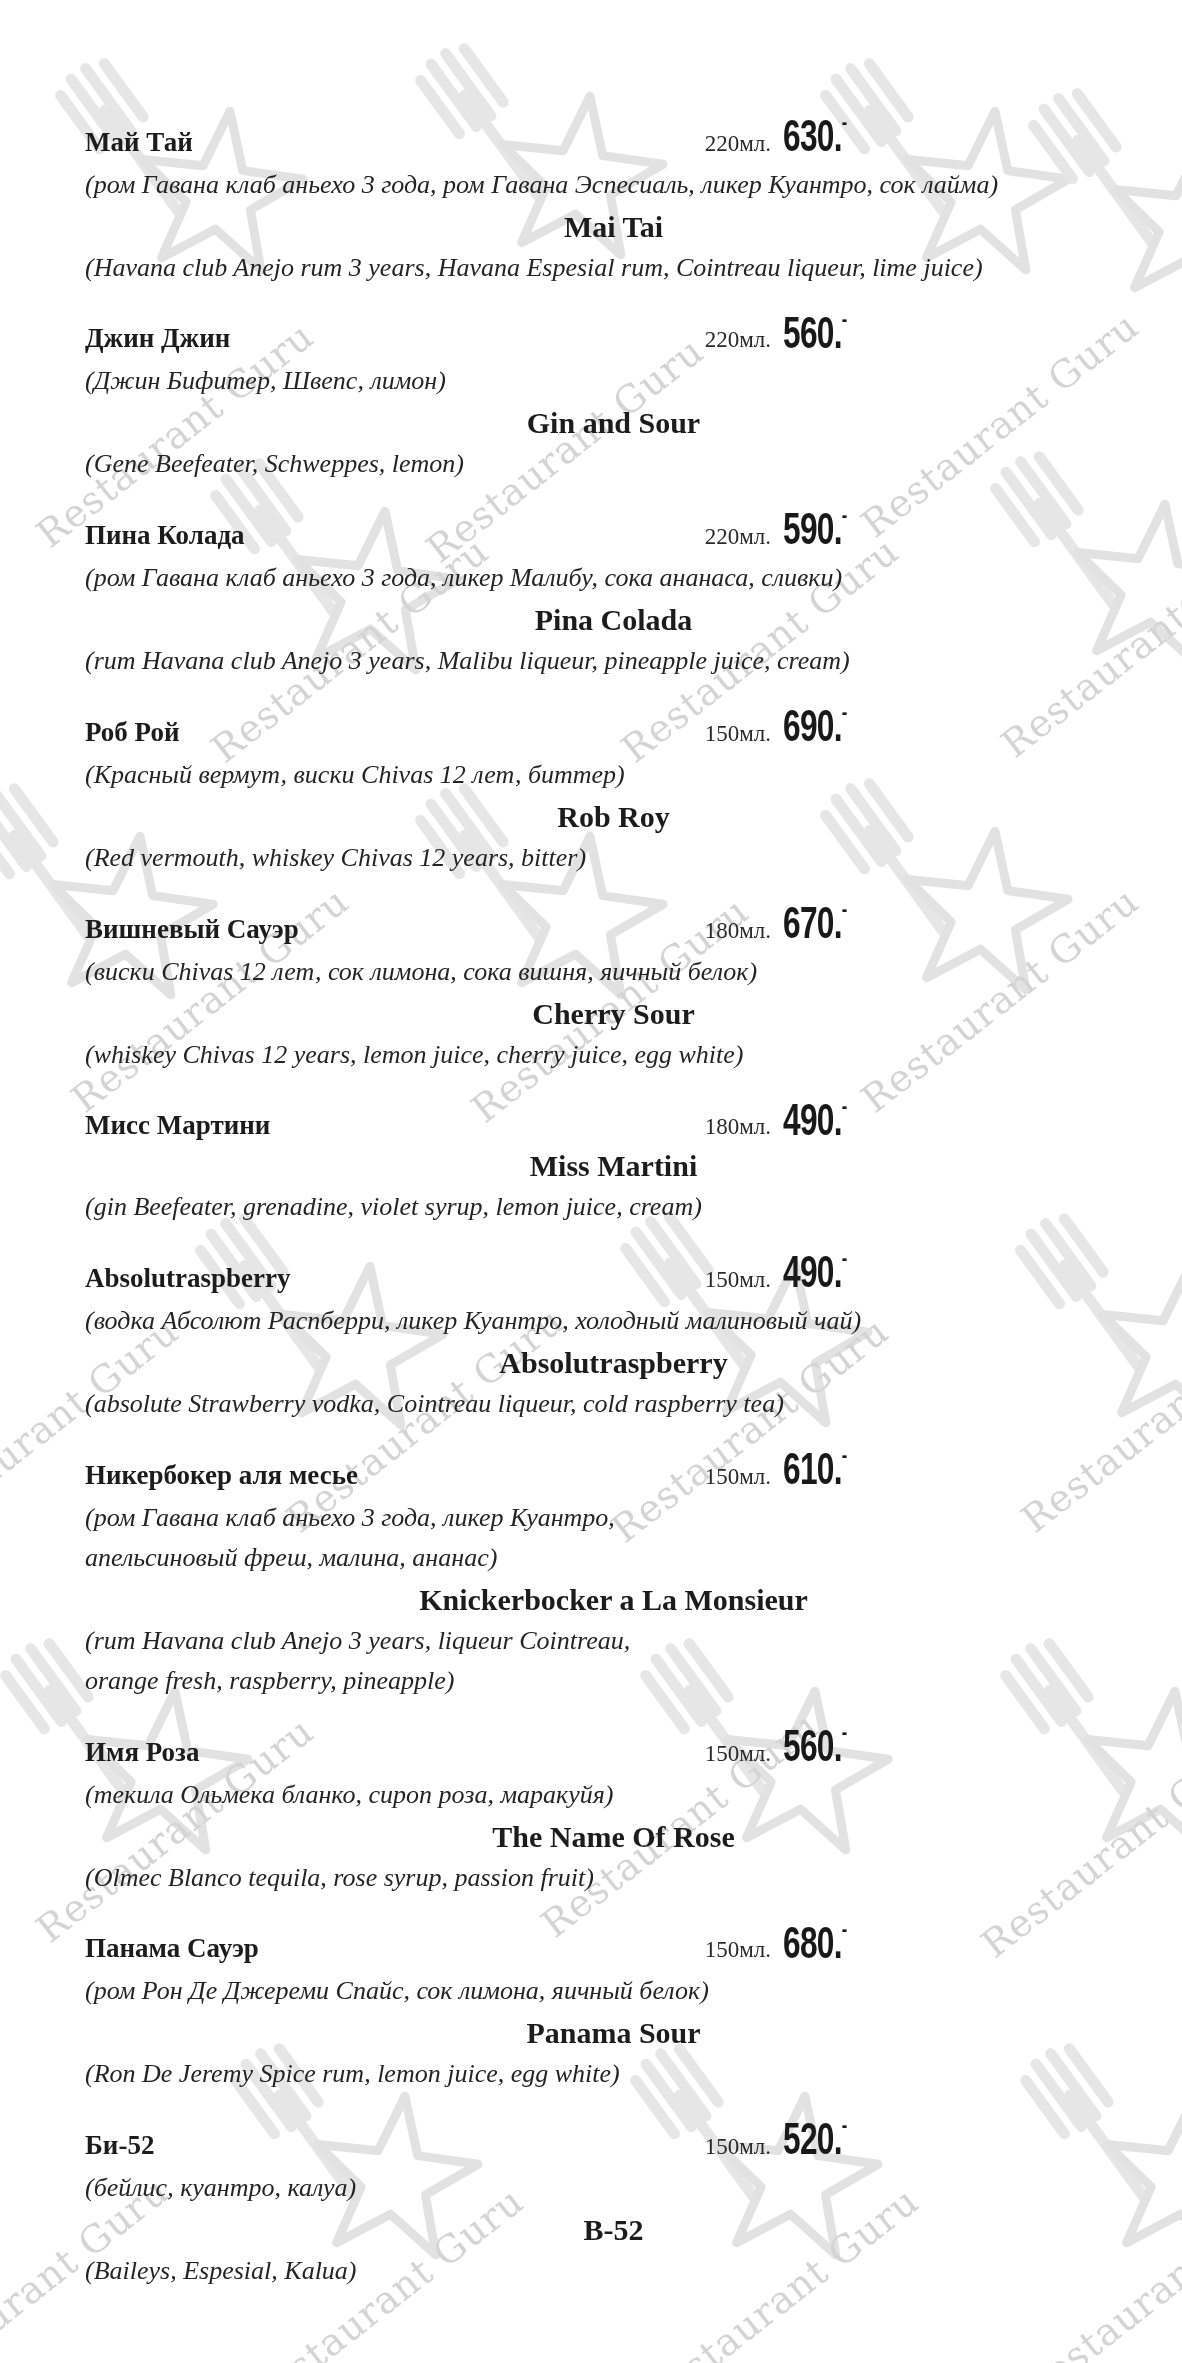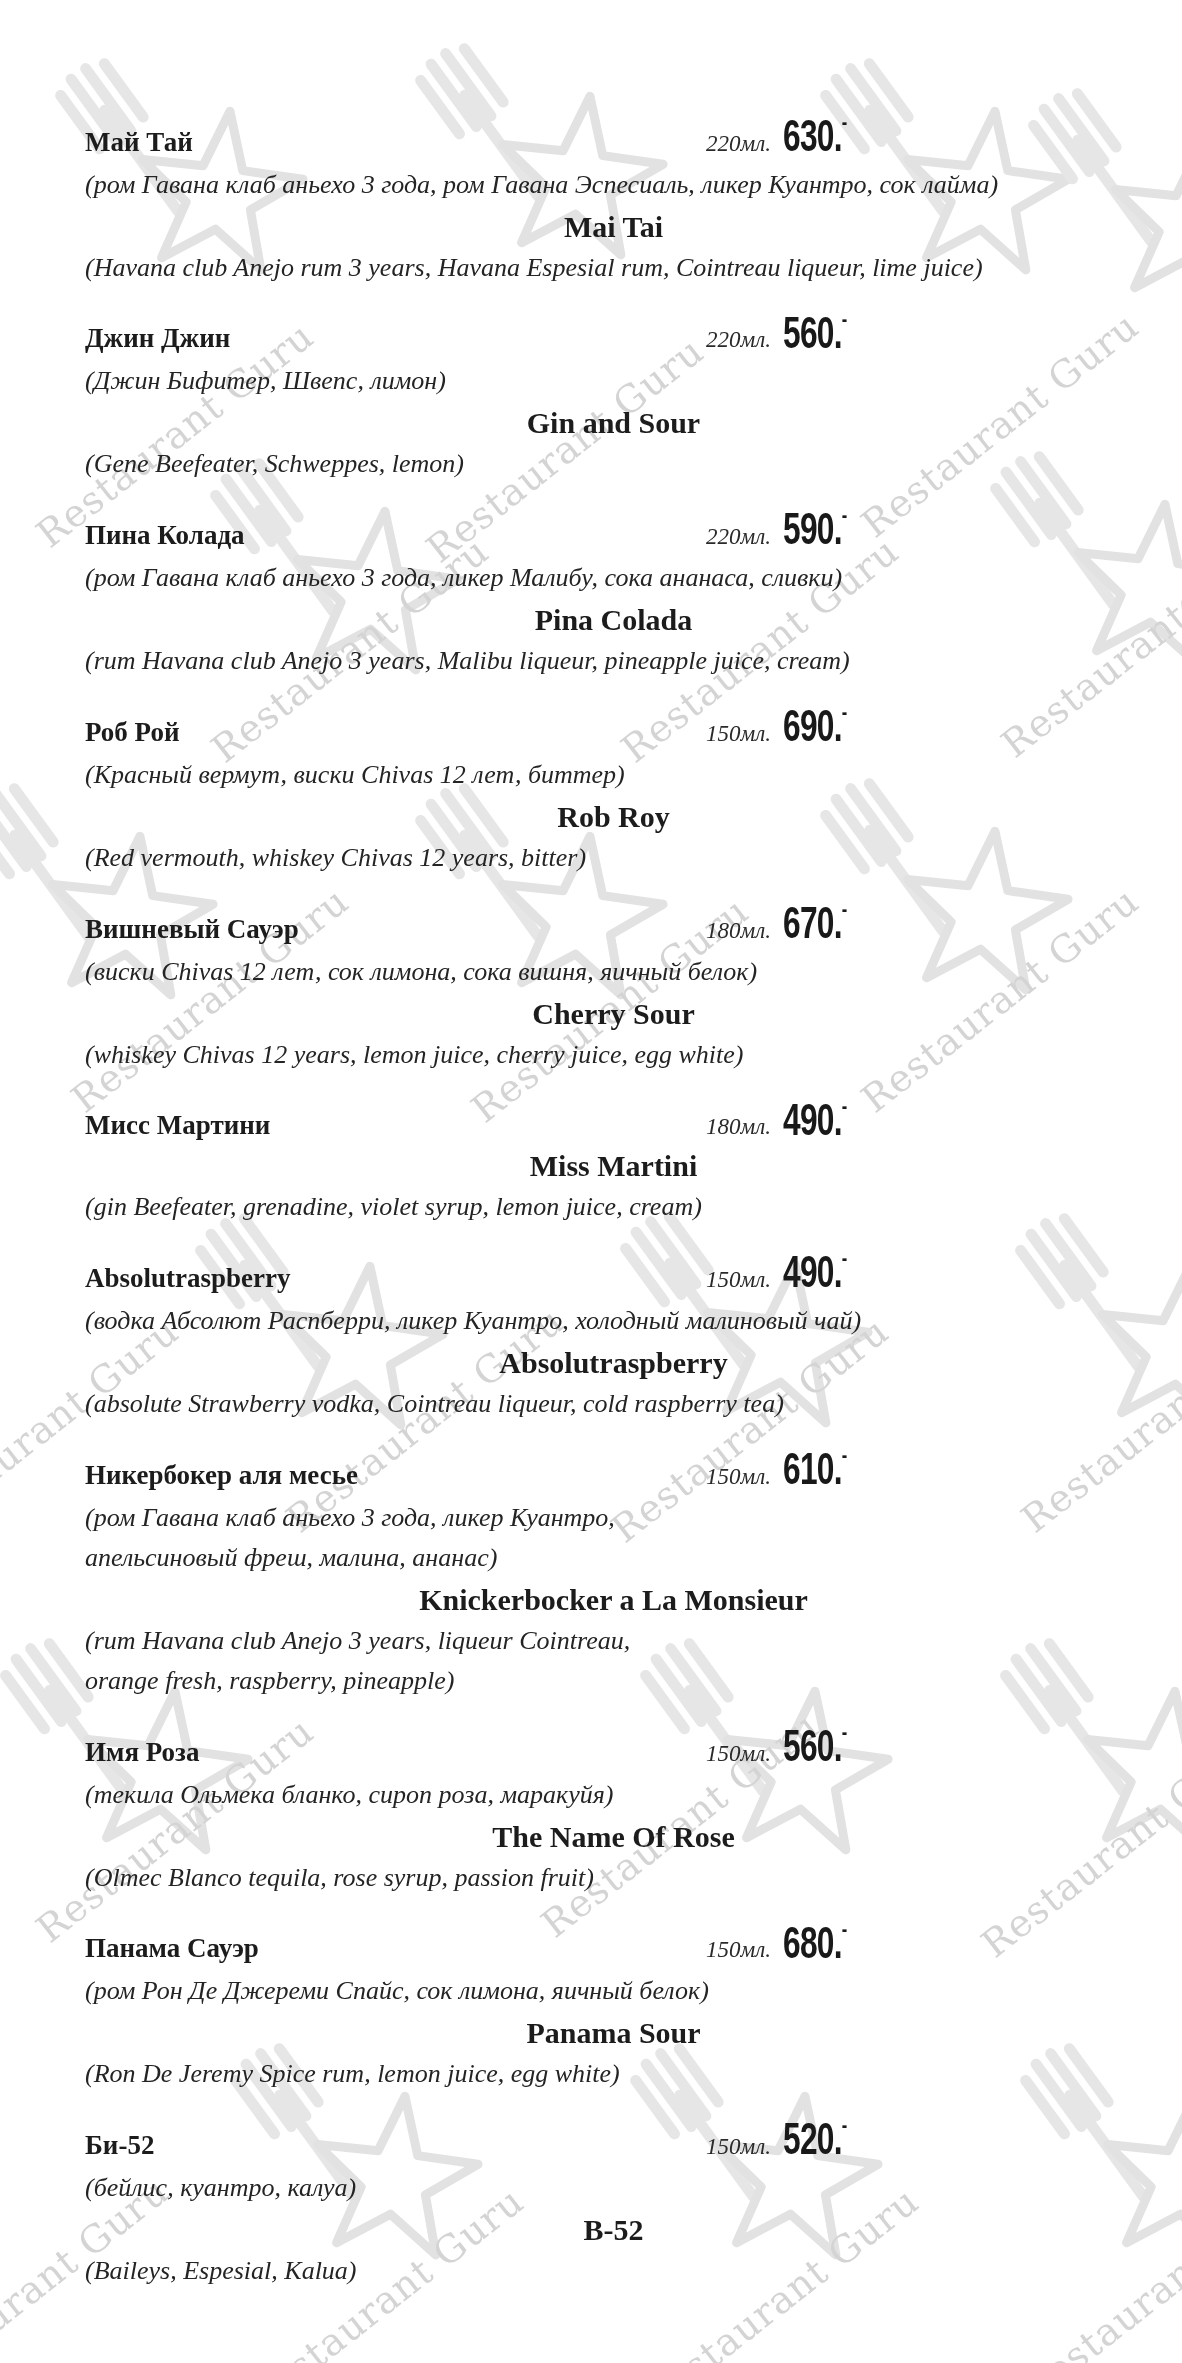--- a/index.html
+++ b/index.html
@@ -40,21 +40,20 @@
   .name-ru{
     margin:0;
     font-size:27px;
     line-height:38px;
     font-weight:700;
     color:#1c1c1c;
     flex:0 1 auto;
   }
   .vol{
     margin-left:auto;
-    font-style:italic;
     font-size:23px;
     color:#2a2a2a;
     white-space:nowrap;
   }
   .price{
     margin-left:12px;
     width:92px;
     font-family:"Liberation Sans", sans-serif;
     font-weight:700;
     font-size:44px;

